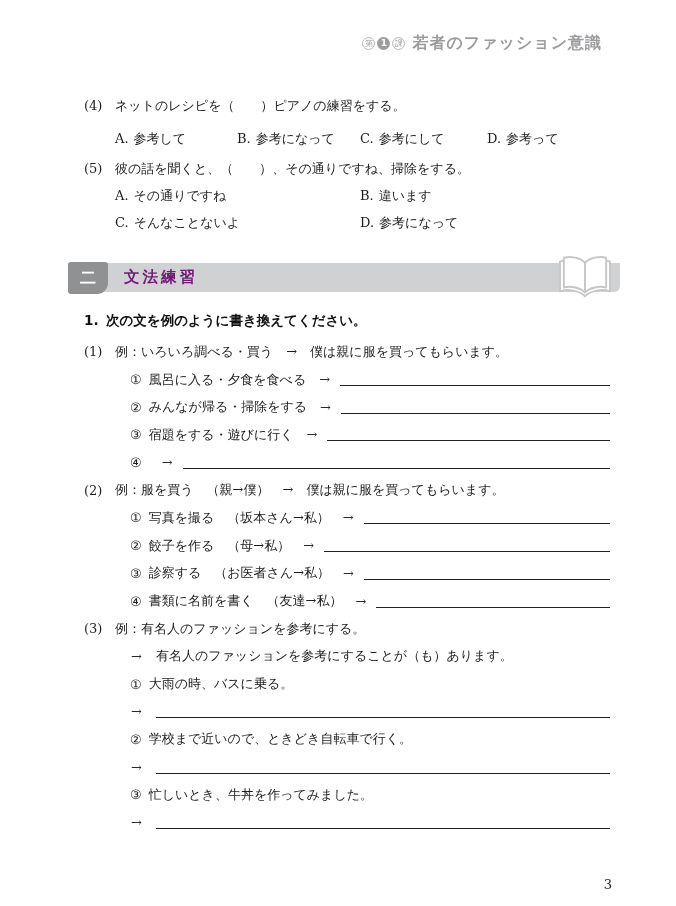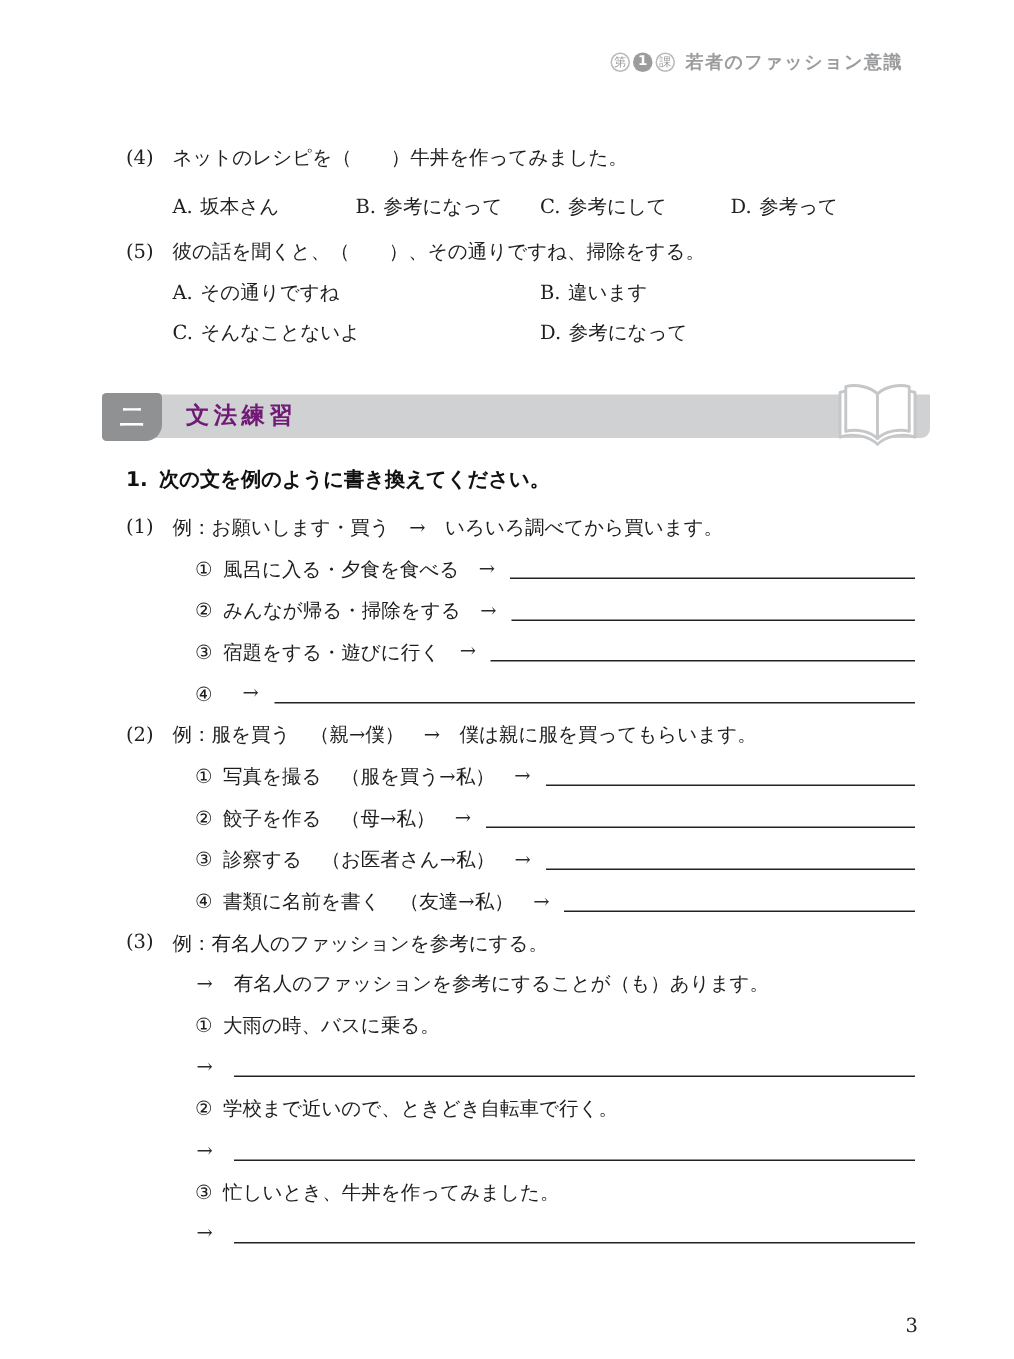--- a/index.html
+++ b/index.html
@@ -6,21 +6,21 @@
   .page{position:relative;width:676px;height:906px;background:#ffffff;overflow:hidden;
         font-family:"DejaVu Serif","Liberation Serif",serif;color:#1e1e1e;}
 
   
   .page-header{position:absolute;top:33px;right:74px;display:flex;align-items:center;gap:7px;}
   .badge-circles{display:flex;gap:2px;align-items:center;}
   .circ{width:13px;height:13px;border-radius:50%;display:flex;align-items:center;justify-content:center;
         font-size:8px;line-height:1;font-family:"DejaVu Sans","Liberation Sans",sans-serif;box-sizing:border-box;}
   .circ.outline{border:1px solid #b8b9ba;color:#9b9c9e;}
   .circ.fill{background:#9b9c9e;color:#fff;font-weight:bold;font-size:9px;}
-  .header-title{font-family:Liberation Serif, serif;font-size:12px;
+  .header-title{font-family:Liberation Serif, serif;font-size:16px;
                 color:#9b9c9e;font-weight:bold;letter-spacing:1px;text-align:center;}
 
   
   .content{position:absolute;left:84px;top:0;width:526px;font-size:13px;}
   .v-row{display:flex;line-height:17px;}
   .v-row.first{margin-top:97px;}
   .qnum{width:31px;flex:none;}
   .opt-row{display:flex;margin-left:31px;line-height:17px;margin-top:16px;}
   .opt-row.pair{margin-top:10px;}
   .q5{margin-top:13px;}
@@ -68,26 +68,26 @@
       <span class="circ fill">1</span>
       <span class="circ outline">課</span>
     </span>
     <span class="header-title">若者のファッション意識</span>
   </div>
 
   <div class="content">
 
     <div class="v-row first">
       <span class="qnum">(4)</span>
-      <span>ネットのレシピを（　　）牛丼を作ってみました。</span>
+      <span>ネットのレシピを（　　）ピアノの練習をする。</span>
     </div>
     <div class="opt-row">
       <span class="opt w-a">
           <span class="olabel">A.</span>
-          <span>坂本さん</span>
+          <span>参考して</span>
         </span>
       <span class="opt w-b">
           <span class="olabel">B.</span>
           <span>参考になって</span>
         </span>
       <span class="opt w-c">
           <span class="olabel">C.</span>
           <span>参考にして</span>
         </span>
       <span class="opt">
@@ -140,21 +140,21 @@
     <div class="instruction">
       <span class="instr-num">1.</span>
       <span>次の文を例のように書き換えてください。</span>
     </div>
 
     <div class="g-rows">
 
       <div class="g-row">
         <span class="qnum">(1)</span>
         <span>例：</span>
-        <span>お願いします・買う　→　いろいろ調べてから買います。</span>
+        <span>いろいろ調べる・買う　→　僕は親に服を買ってもらいます。</span>
       </div>
       <div class="g-row item">
         <span class="inum">①</span>
         <span>風呂に入る・夕食を食べる</span>
         <span class="arrow">→</span>
         <span class="blank"></span>
       </div>
       <div class="g-row item">
         <span class="inum">②</span>
         <span>みんなが帰る・掃除をする</span>
@@ -173,21 +173,21 @@
         <span class="blank"></span>
       </div>
 
       <div class="g-row">
         <span class="qnum">(2)</span>
         <span>例：</span>
         <span>服を買う　（親→僕）　→　僕は親に服を買ってもらいます。</span>
       </div>
       <div class="g-row item">
         <span class="inum">①</span>
-        <span>写真を撮る　（服を買う→私）</span>
+        <span>写真を撮る　（坂本さん→私）</span>
         <span class="arrow">→</span>
         <span class="blank"></span>
       </div>
       <div class="g-row item">
         <span class="inum">②</span>
         <span>餃子を作る　（母→私）</span>
         <span class="arrow">→</span>
         <span class="blank"></span>
       </div>
       <div class="g-row item">

